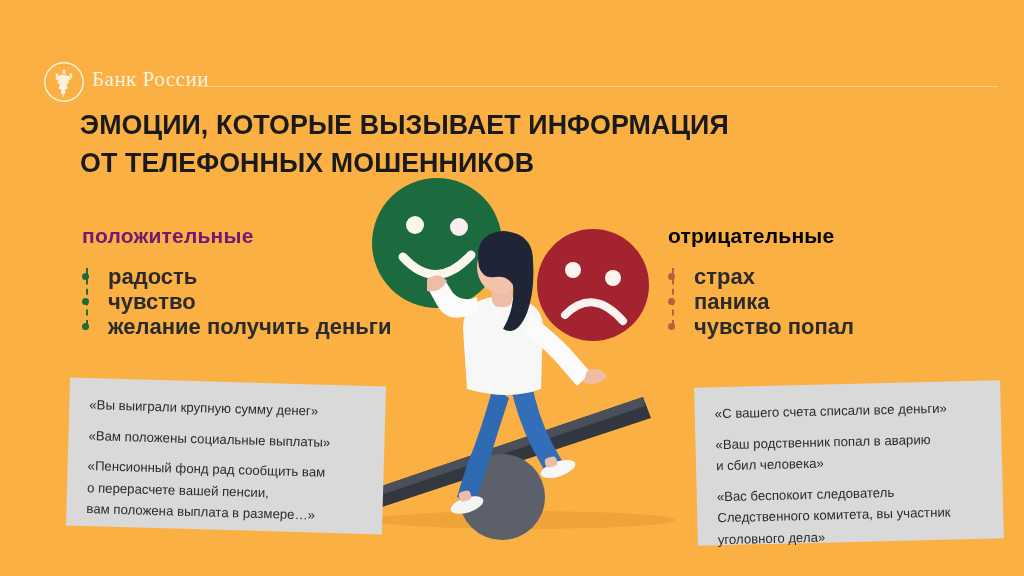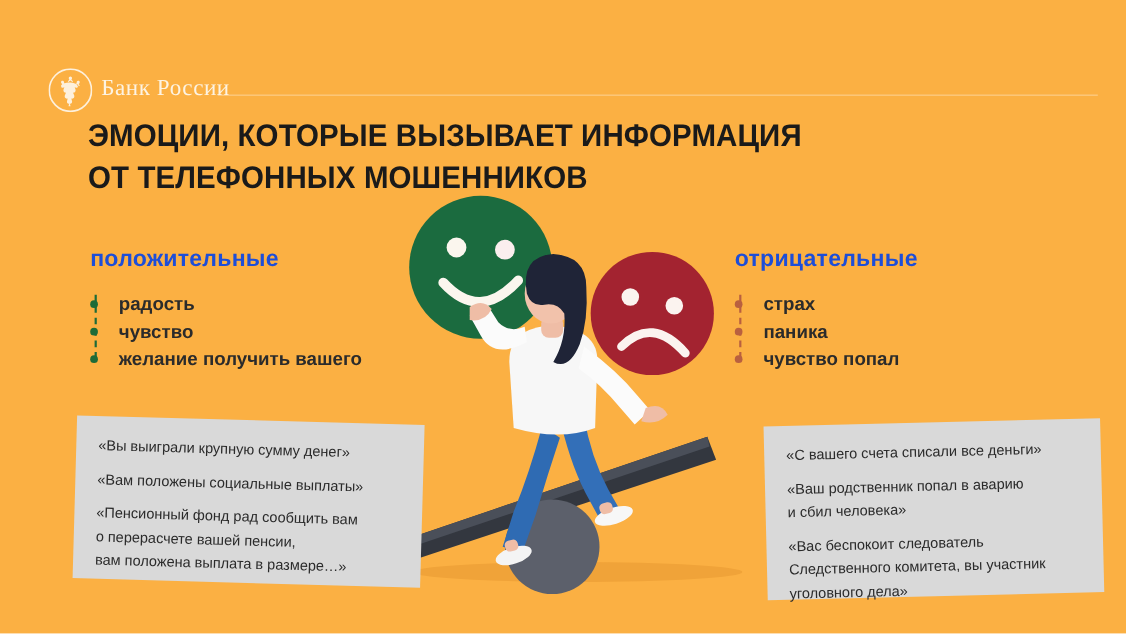--- a/index.html
+++ b/index.html
@@ -65,34 +65,34 @@
   .col { position: absolute; }
   #col-positive { left: 82px; top: 224px; width: 330px; }
   #col-negative { left: 668px; top: 224px; width: 330px; }
 
   .col-heading {
     font-size: 21px;
     font-weight: bold;
     letter-spacing: .2px;
     margin: 0 0 16px 0;
   }
-  #col-positive .col-heading { color: #1d4ed8; }
-  #col-negative .col-heading { color: #1d4ed8; }
+  #col-positive .col-heading { color: #701a75; }
+  #col-negative .col-heading { color: #000000; }
 
   .list { position: relative; padding-left: 26px; }
   .rail {
     position: absolute;
     left: 4px; top: 4px;
     width: 0; height: 58px;
     border-left: 2px dashed #1d6b38;
   }
   #col-negative .rail { border-left-color: #b9603f; }
   .list-item {
     position: relative;
-    font-size: 17px;
+    font-size: 22px;
     font-weight: bold;
     color: #2b2b2b;
     line-height: 25px;
     height: 25px;
     white-space: nowrap;
   }
   .list-item .dot {
     position: absolute;
     left: -26px; top: 9px;
     width: 7px; height: 7px;
@@ -167,21 +167,21 @@
       <div class="list-item">
         <span class="dot"></span>
         <span>радость</span>
       </div>
       <div class="list-item">
         <span class="dot"></span>
         <span>чувство</span>
       </div>
       <div class="list-item">
         <span class="dot"></span>
-        <span>желание получить вашего</span>
+        <span>желание получить деньги</span>
       </div>
     </div>
   </div>
 
   <div class="col" id="col-negative">
     <div class="col-heading">отрицательные</div>
     <div class="list">
       <div class="rail"></div>
       <div class="list-item">
         <span class="dot"></span>

